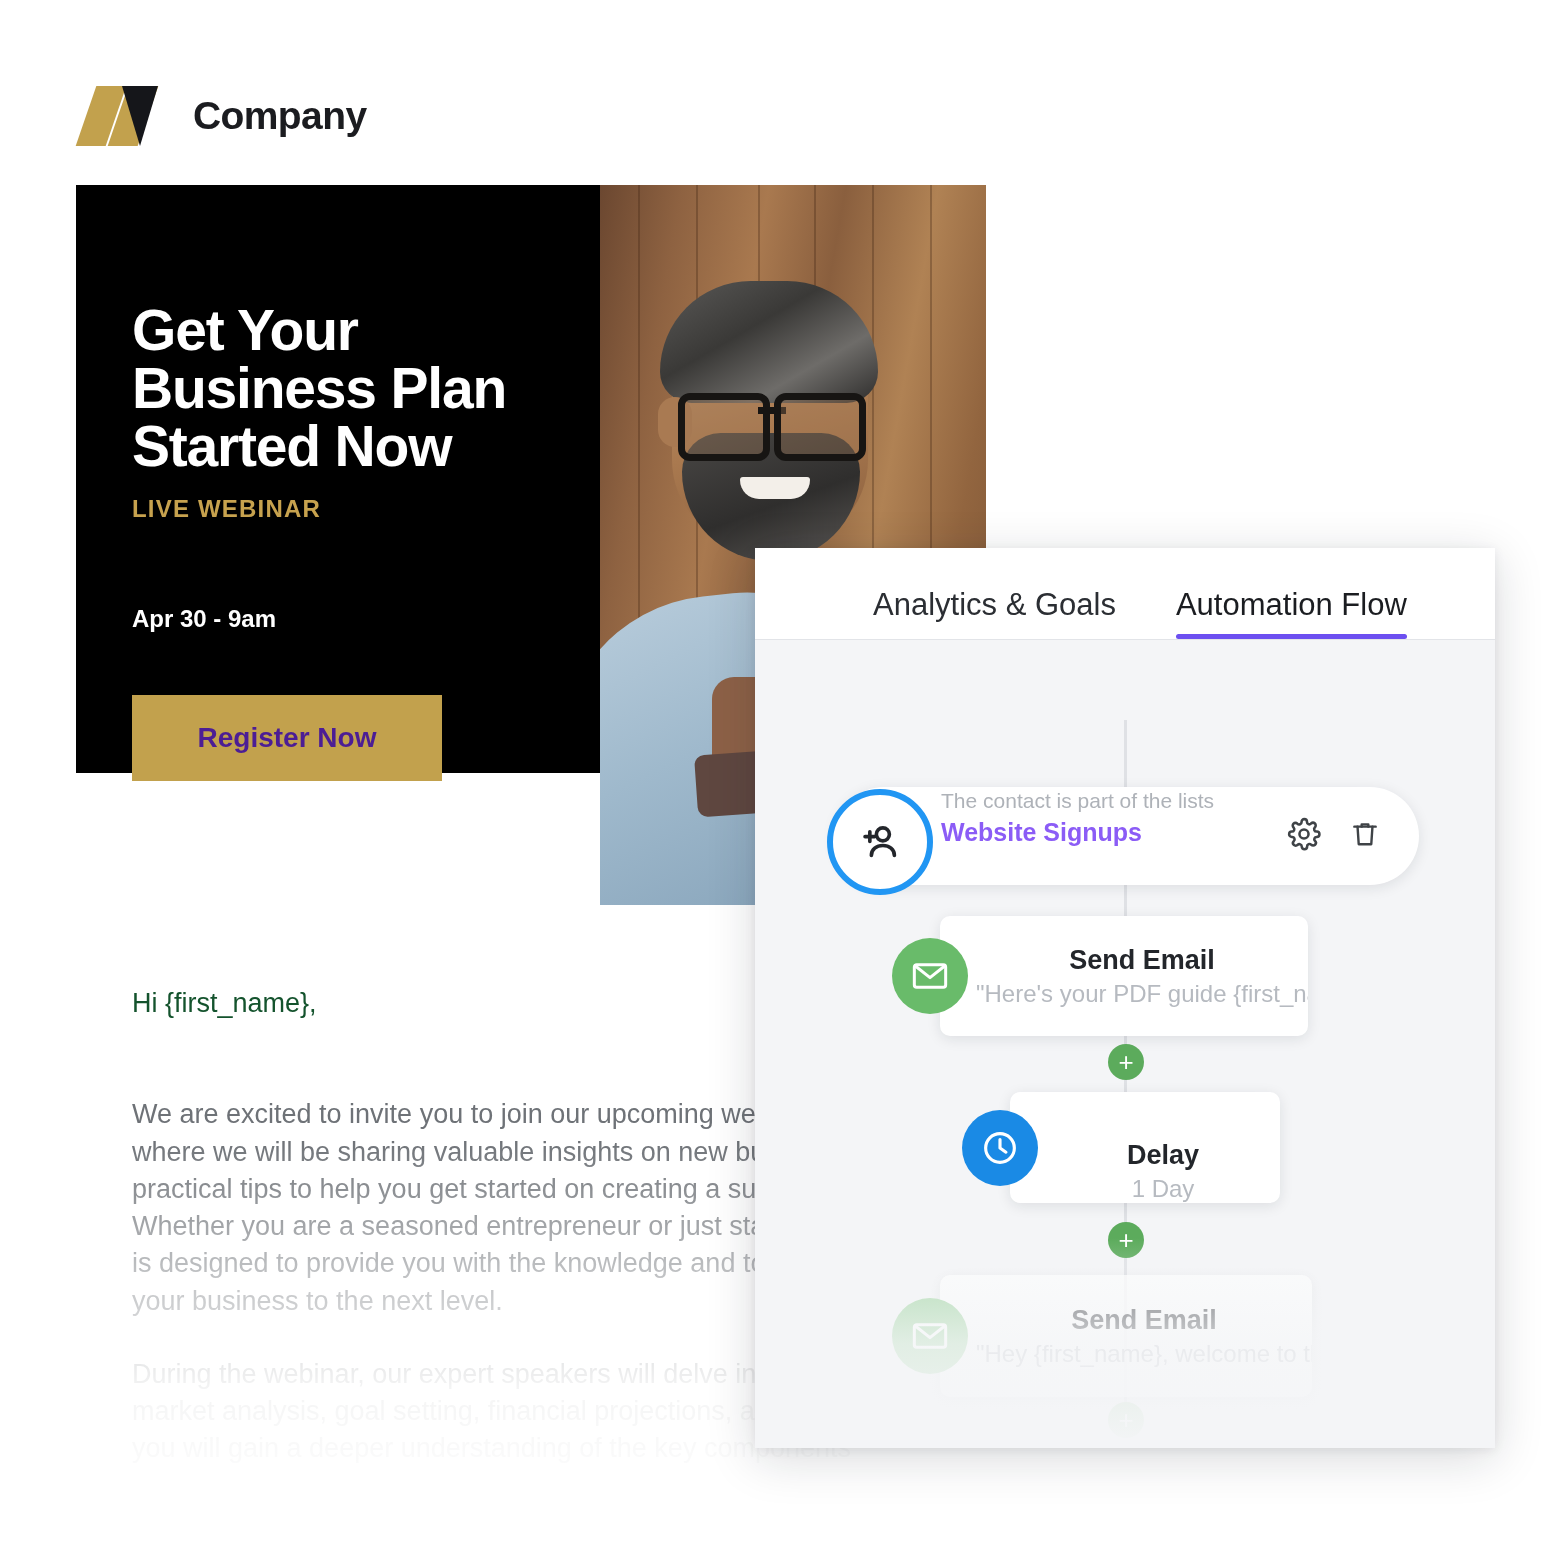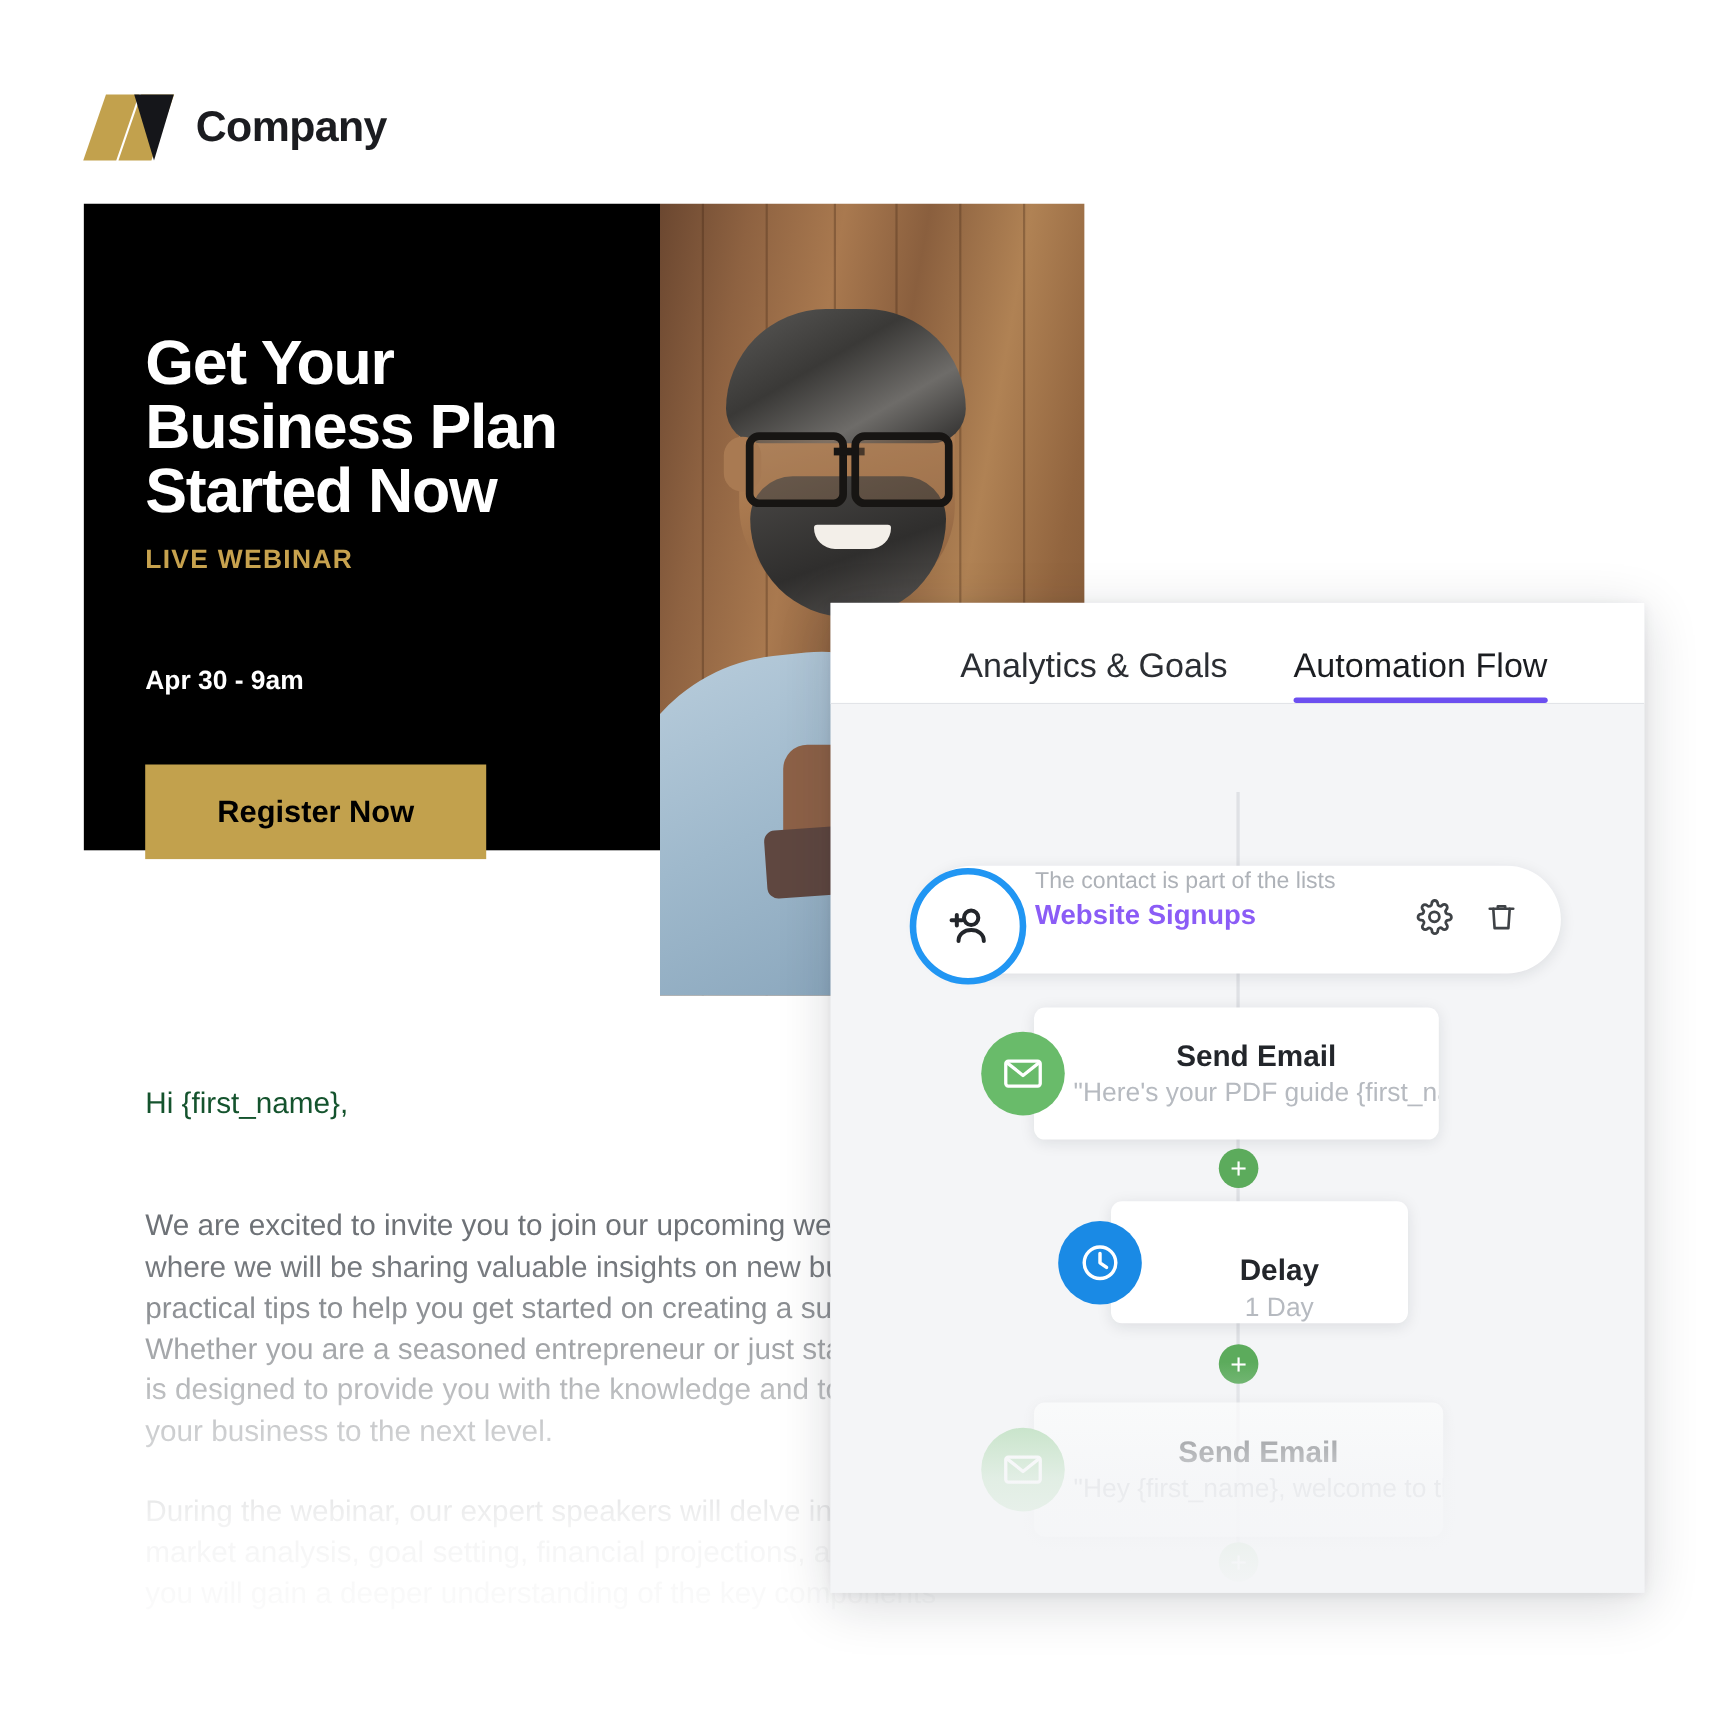--- a/index.html
+++ b/index.html
@@ -12,21 +12,21 @@
   #stage {
     position: relative;
     width: 1563px; height: 1563px;
     background: #ffffff;
   }
 
   
   .brand {
     position: absolute;
     left: 84px; top: 86px;
-    display: flex; align-items: center; gap: 18px;
+    display: flex; align-items: center; gap: 33px;
   }
   .brand-mark { position: relative; width: 76px; height: 60px; }
   .brand-mark .p1, .brand-mark .p2 {
     position: absolute; top: 0;
     width: 30px; height: 60px;
     background: #c2a14d;
     transform: skewX(-19deg);
   }
   .brand-mark .p1 { left: 2px; }
   .brand-mark .p2 { left: 34px; }
@@ -148,21 +148,21 @@
     font-weight: bold; margin-top: 20px;
   }
   .hero-date {
     position: absolute; left: 56px; top: 420px;
     color: #ffffff; font-size: 24px; font-weight: bold;
   }
   .hero-btn {
     position: absolute; left: 56px; top: 510px;
     width: 310px; height: 86px;
     background: #c2a14d; border: none;
-    color: #000000; font-size: 28px; font-weight: bold;
+    color: #4c1d95; font-size: 28px; font-weight: bold;
     font-family: "Liberation Sans", sans-serif;
     cursor: pointer;
   }
 
   
   #email-body {
     position: relative;
     padding: 80px 0 0 56px;
     width: 854px;
   }

